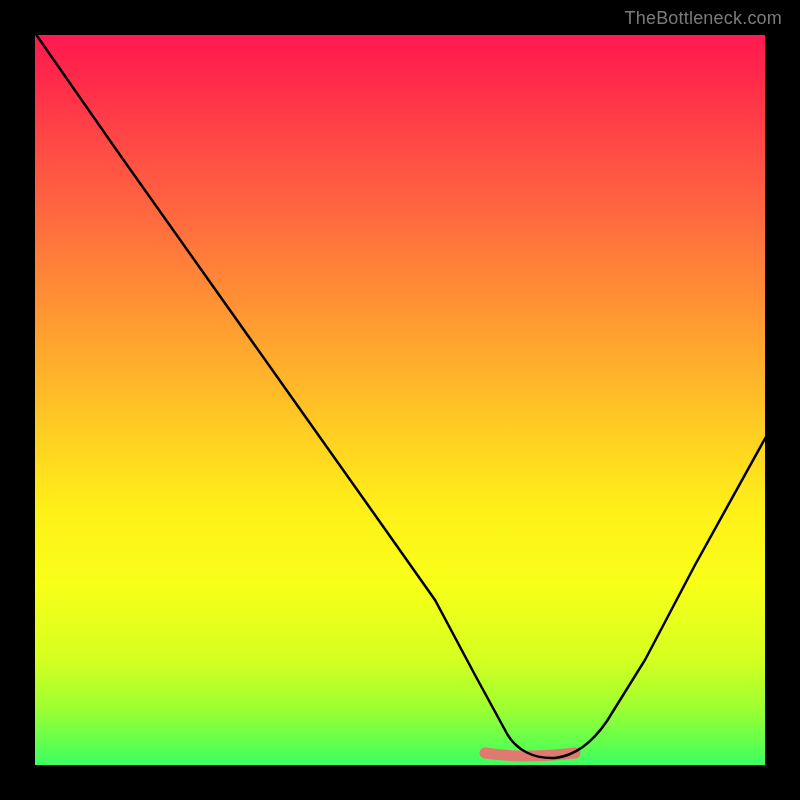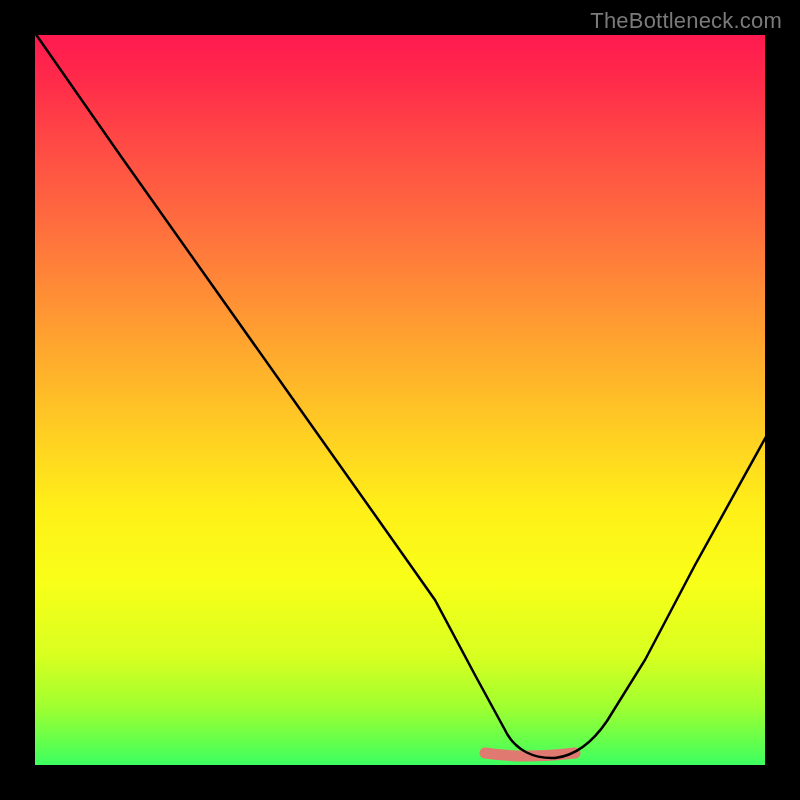--- a/index.html
+++ b/index.html
@@ -59,21 +59,21 @@
   .black-line {
     stroke: #000;
     stroke-width: 2.5;
     fill: none;
   }
   .watermark {
     position: absolute;
     top: 8px;
     right: 18px;
     color: #7a7a7a;
-    font-size: 22px;
+    font-size: 18px;
     font-weight: 500;
     letter-spacing: 0.2px;
   }
 </style>
 </head>
 <body>
 
 <div class="frame">
 
   <div class="plot-area">

